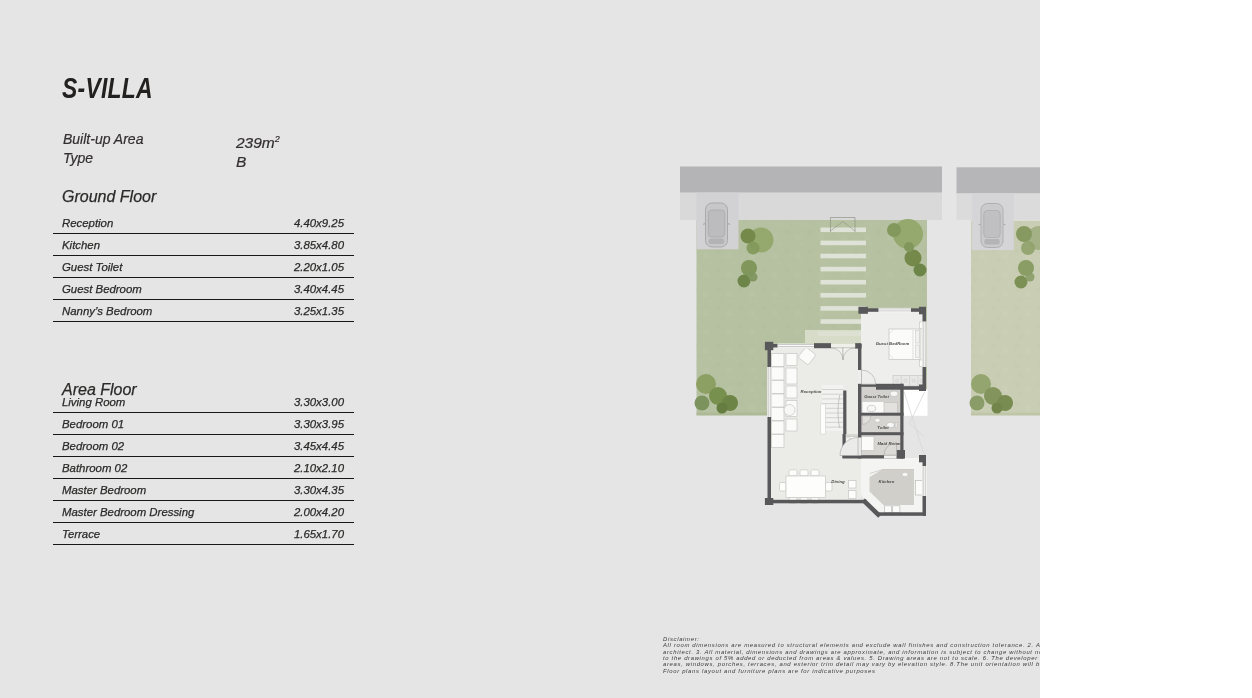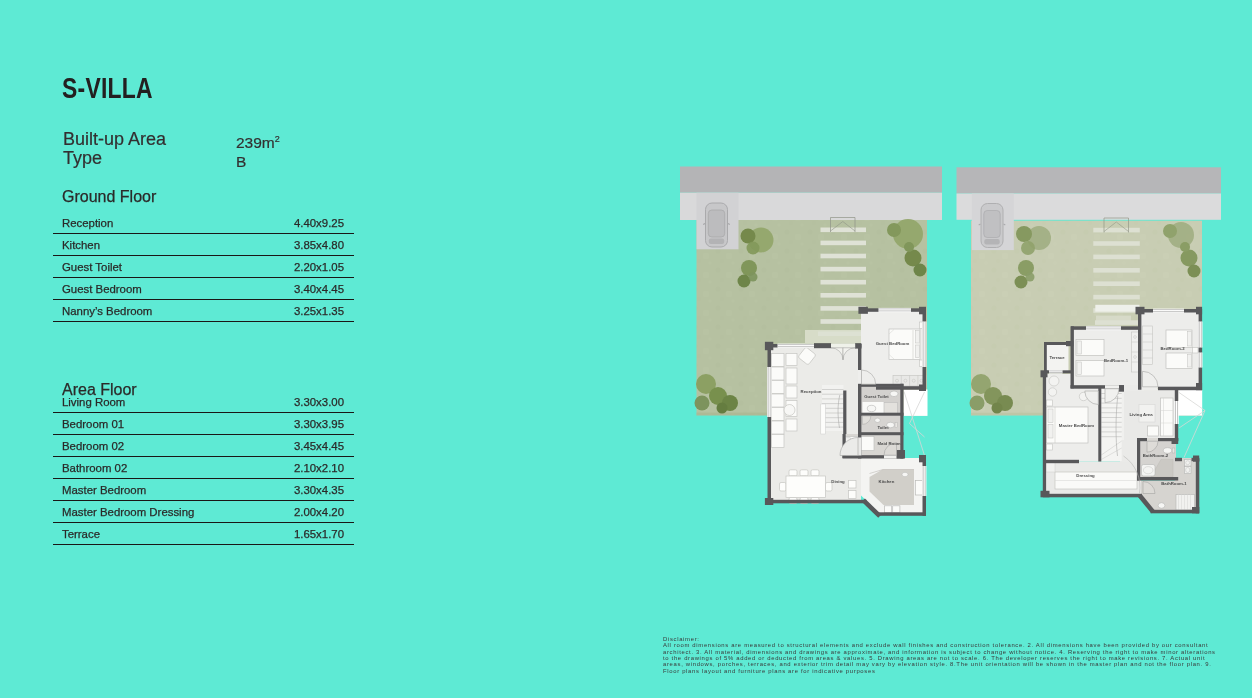--- a/index.html
+++ b/index.html
@@ -1,20 +1,20 @@
 <!DOCTYPE html>
 <html><head>
 <meta charset="utf-8">
 <style>
   html,body{margin:0;padding:0;background:#ffffff;}
-  .page{position:relative;width:1252px;height:698px;background:#5eead4;overflow:hidden;opacity:0.999;
-        font-family:"Liberation Sans", sans-serif;color:#2b2a29;}
+  .page{position:relative;width:1040px;height:698px;background:#e5e5e5;overflow:hidden;opacity:0.999;
+        font-family:"Liberation Sans", sans-serif;color:#2b2a29;font-style:italic;}
   .abs{position:absolute;}
   .title{left:62px;top:72px;font-size:29px;font-weight:700;letter-spacing:0.3px;color:#232020;transform:scaleX(0.79);transform-origin:0 0;}
-  .meta{left:63px;top:130px;font-size:18px;line-height:19px;color:#332f30;-webkit-text-stroke:0.2px #332f30;}
+  .meta{left:63px;top:130px;font-size:14px;line-height:19px;color:#332f30;-webkit-text-stroke:0.2px #332f30;}
   .metaval{left:236px;top:130px;font-size:15.5px;line-height:19px;color:#332f30;-webkit-text-stroke:0.2px #332f30;}
   .floorlbl{font-size:16px;color:#2b2a29;-webkit-text-stroke:0.25px #2b2a29;}
   .tbl{left:53px;width:301px;}
   .trow{position:relative;height:22.05px;box-sizing:border-box;border-bottom:1.7px solid #191716;
         font-size:11.4px;color:#2b2a29;-webkit-text-stroke:0.25px #2b2a29;}
   .trow .n{position:absolute;left:9px;top:50%;transform:translateY(-50%);}
   .trow .v{position:absolute;right:10px;top:50%;transform:translateY(-50%);}
   .disc{left:663px;top:636px;width:559px;font-size:5.9px;line-height:6.35px;color:#3a3a3a;letter-spacing:0.68px;}
   sup{font-size:9px;}
 </style>

